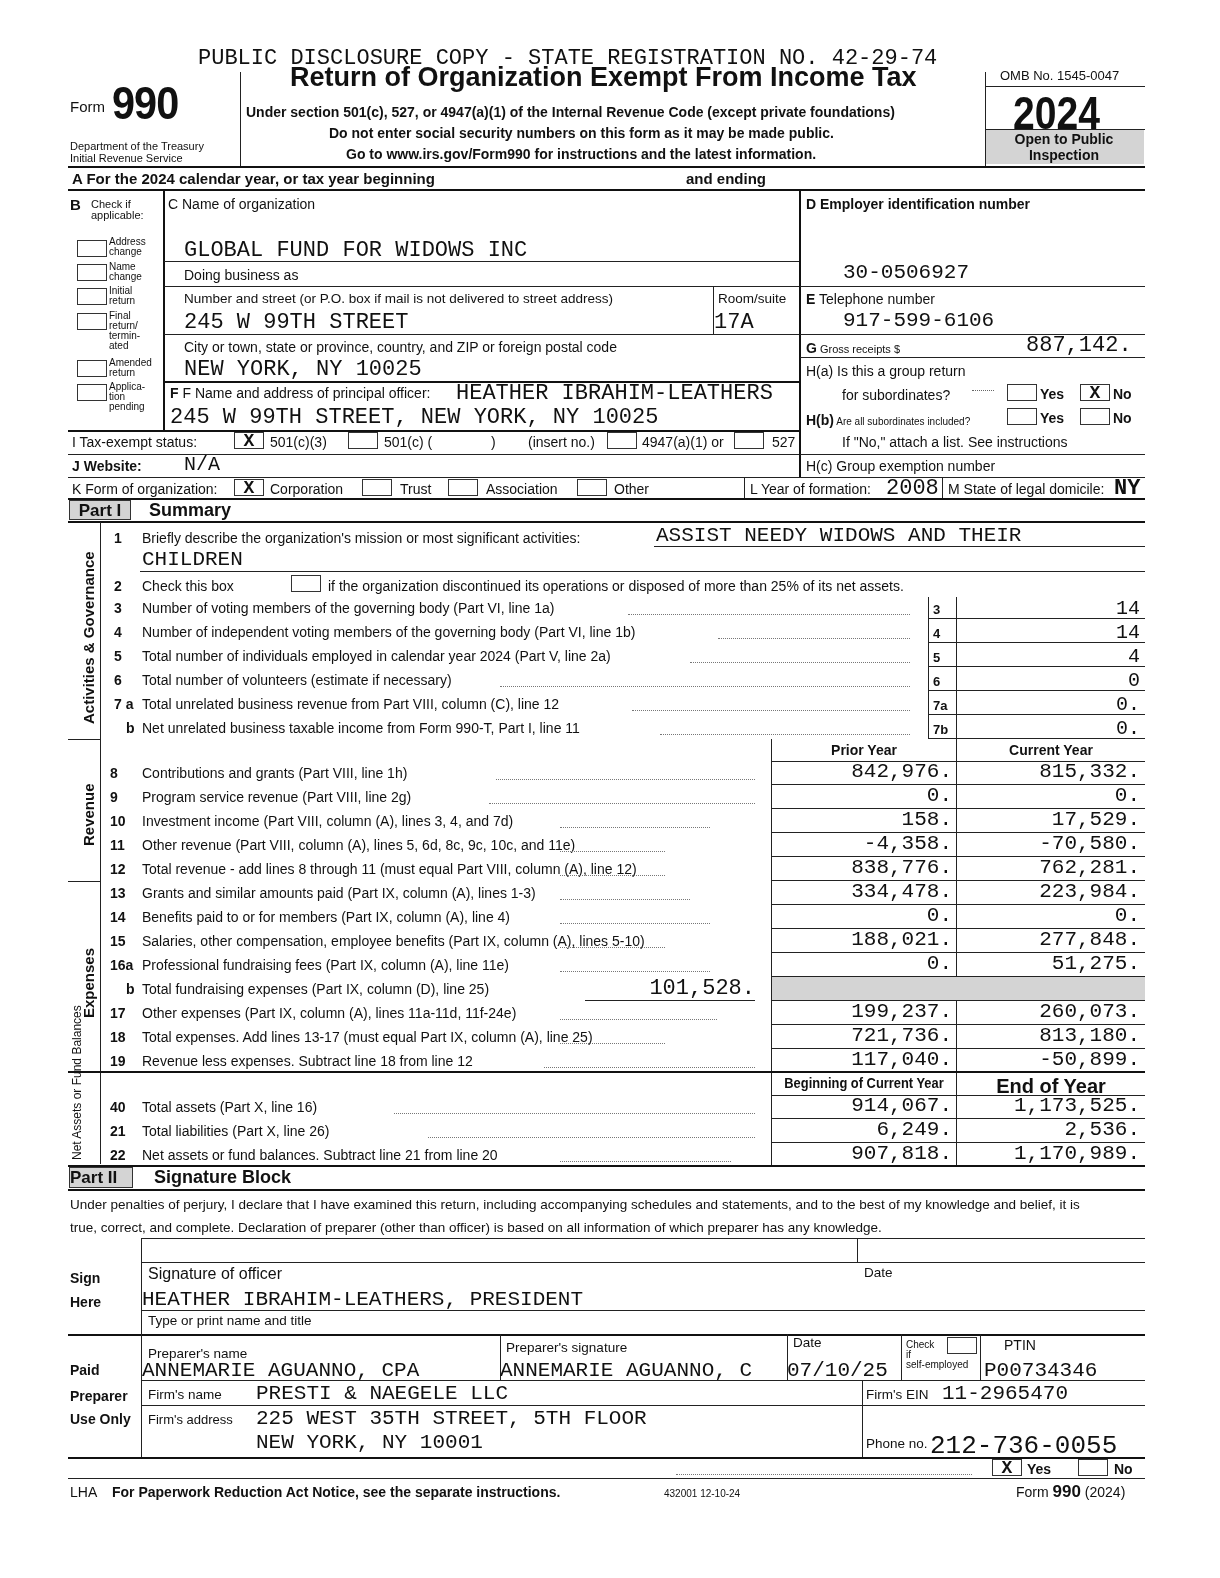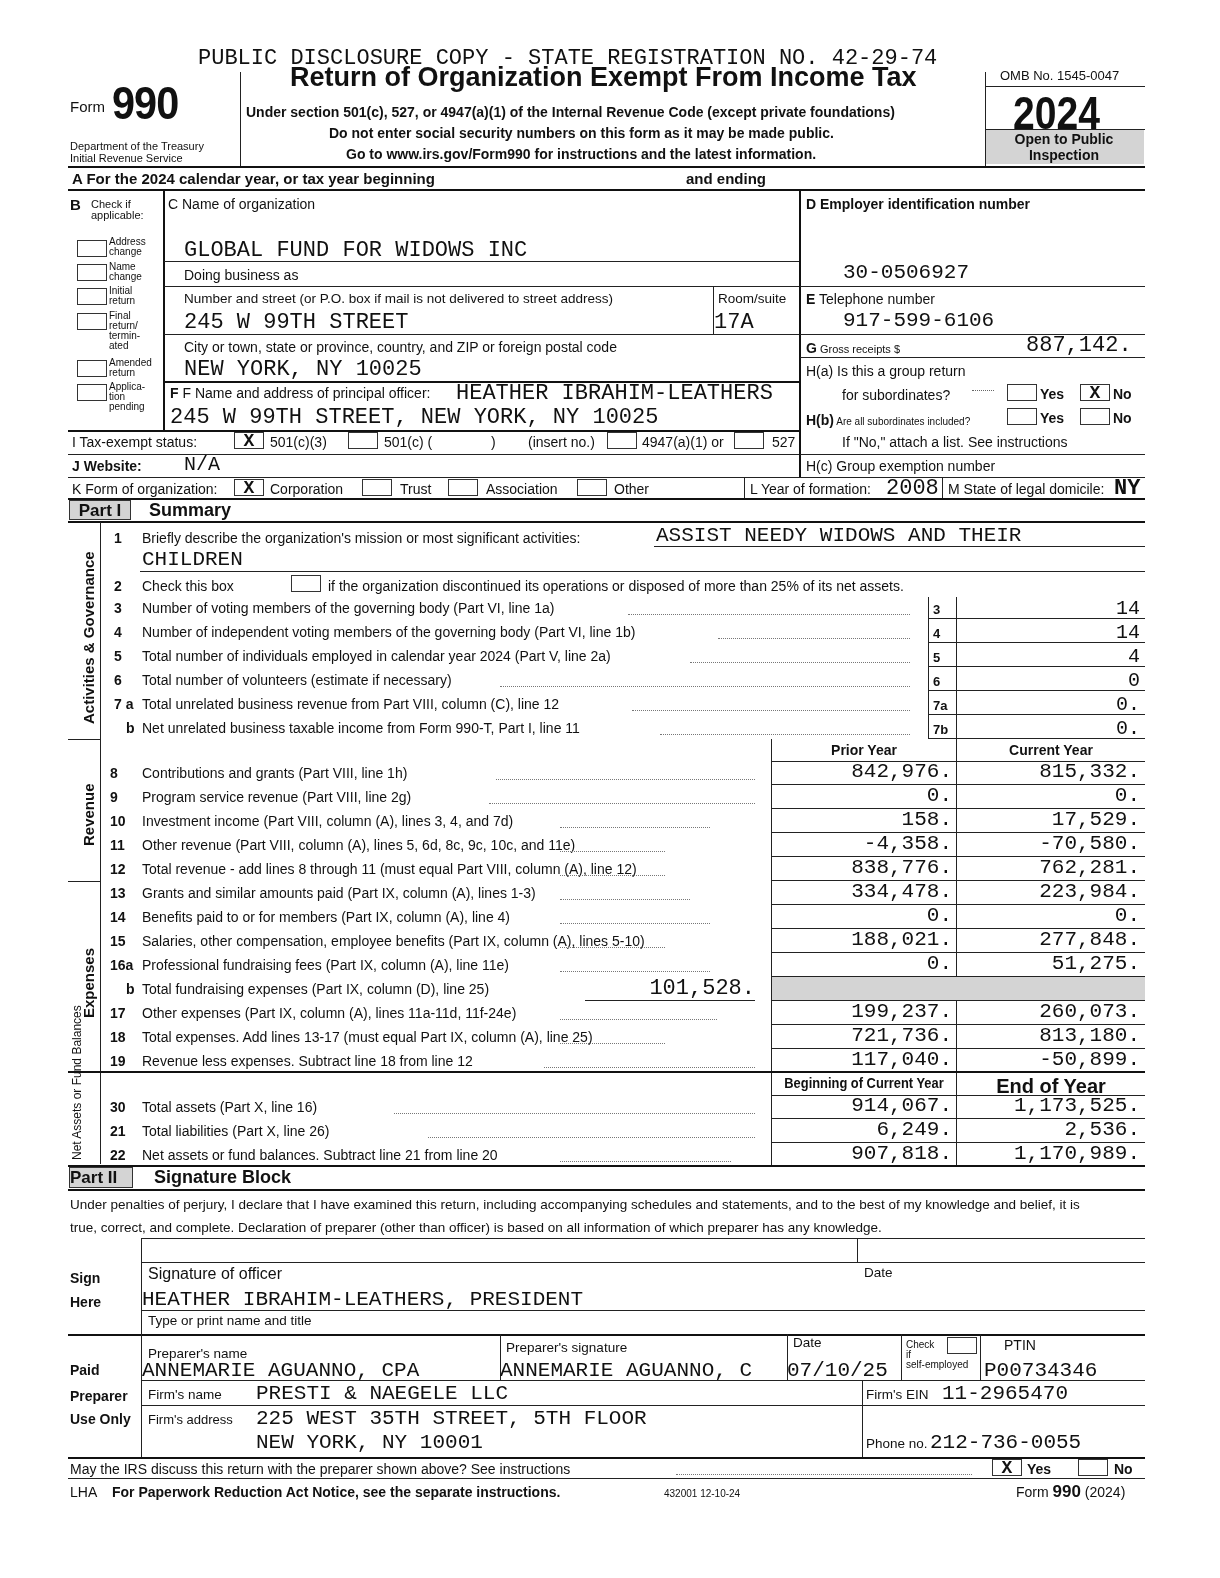--- a/index.html
+++ b/index.html
@@ -305,21 +305,21 @@
       <div class="num" style="left:957px;width:183px;top:1048px;font-size:21px;">-50,899.</div>
       <div class="hl" style="left:771px;top:1072px;width:374px;"></div>
     </div>
   <div class="abs gray" style="left:772px;top:977px;width:373px;height:23px;"></div>
 
   <div class="hl2" style="left:68px;top:1071px;width:1077px;"></div>
   <div class="abs" style="left:772px;top:1075px;width:184px;text-align:center;font-size:14px;font-weight:bold;transform:scaleX(0.92);">Beginning of Current Year</div>
   <div class="abs" style="left:957px;top:1075px;width:188px;text-align:center;font-size:20px;font-weight:bold;">End of Year</div>
   <div class="hl" style="left:771px;top:1095px;width:374px;"></div>
   <div id="net-lines">
-      <div class="ln" style="left:110px;top:1099px;">30</div>
+      <div class="ln" style="left:110px;top:1099px;">40</div>
       <div class="abs lbl" style="left:142px;top:1099px;">Total assets (Part X, line 16)</div>
       <div class="dots" style="left:394px;top:1113px;width:361px;"></div>
       <div class="num" style="left:772px;width:180px;top:1094px;font-size:21px;">914,067.</div>
       <div class="num" style="left:957px;width:183px;top:1094px;font-size:21px;">1,173,525.</div>
       <div class="hl" style="left:771px;top:1118px;width:374px;"></div>
       <div class="ln" style="left:110px;top:1123px;">21</div>
       <div class="abs lbl" style="left:142px;top:1123px;">Total liabilities (Part X, line 26)</div>
       <div class="dots" style="left:428px;top:1137px;width:327px;"></div>
       <div class="num" style="left:772px;width:180px;top:1118px;font-size:21px;">6,249.</div>
       <div class="num" style="left:957px;width:183px;top:1118px;font-size:21px;">2,536.</div>
@@ -378,24 +378,23 @@
   <div class="abs val" style="left:256px;top:1382px;font-size:21px;">PRESTI &amp; NAEGELE LLC</div>
   <div class="vl" style="left:862px;top:1380px;height:77px;"></div>
   <div class="abs" style="left:866px;top:1387px;font-size:13.5px;">Firm's EIN</div>
   <div class="abs val" style="left:942px;top:1382px;font-size:21px;">11-2965470</div>
   <div class="hl" style="left:141px;top:1405px;width:1004px;"></div>
 
   <div class="abs" style="left:148px;top:1412px;font-size:13px;">Firm's address</div>
   <div class="abs val" style="left:256px;top:1407px;font-size:21px;">225 WEST 35TH STREET, 5TH FLOOR</div>
   <div class="abs val" style="left:256px;top:1431px;font-size:21px;">NEW YORK, NY 10001</div>
   <div class="abs" style="left:866px;top:1436px;font-size:13.5px;">Phone no.</div>
-  <div class="abs val" style="left:930px;top:1431px;font-size:21px;">212-736-0055</div>
+  <div class="abs val" style="left:930px;top:1431px;font-size:26px;">212-736-0055</div>
   <div class="hl2" style="left:68px;top:1457px;width:1077px;"></div>
 
-  <div class="abs" style="left:70px;top:1461px;font-size:14px;">May the IRS discuss this return with the preparer shown above? See instructions</div>
   <div class="dots" style="left:676px;top:1474px;width:296px;"></div>
   <div class="cb" style="left:992px;top:1459px;">X</div>
   <div class="abs" style="left:1027px;top:1461px;font-size:14px;font-weight:bold;">Yes</div>
   <div class="cb" style="left:1078px;top:1459px;"></div>
   <div class="abs" style="left:1114px;top:1461px;font-size:14px;font-weight:bold;">No</div>
   <div class="hl" style="left:68px;top:1478px;width:1077px;"></div>
 
   <div class="abs" style="left:70px;top:1484px;font-size:14px;">LHA</div>
   <div class="abs" style="left:112px;top:1484px;font-size:14px;font-weight:bold;">For Paperwork Reduction Act Notice, see the separate instructions.</div>
   <div class="abs" style="left:664px;top:1488px;font-size:10px;">432001 12-10-24</div>

